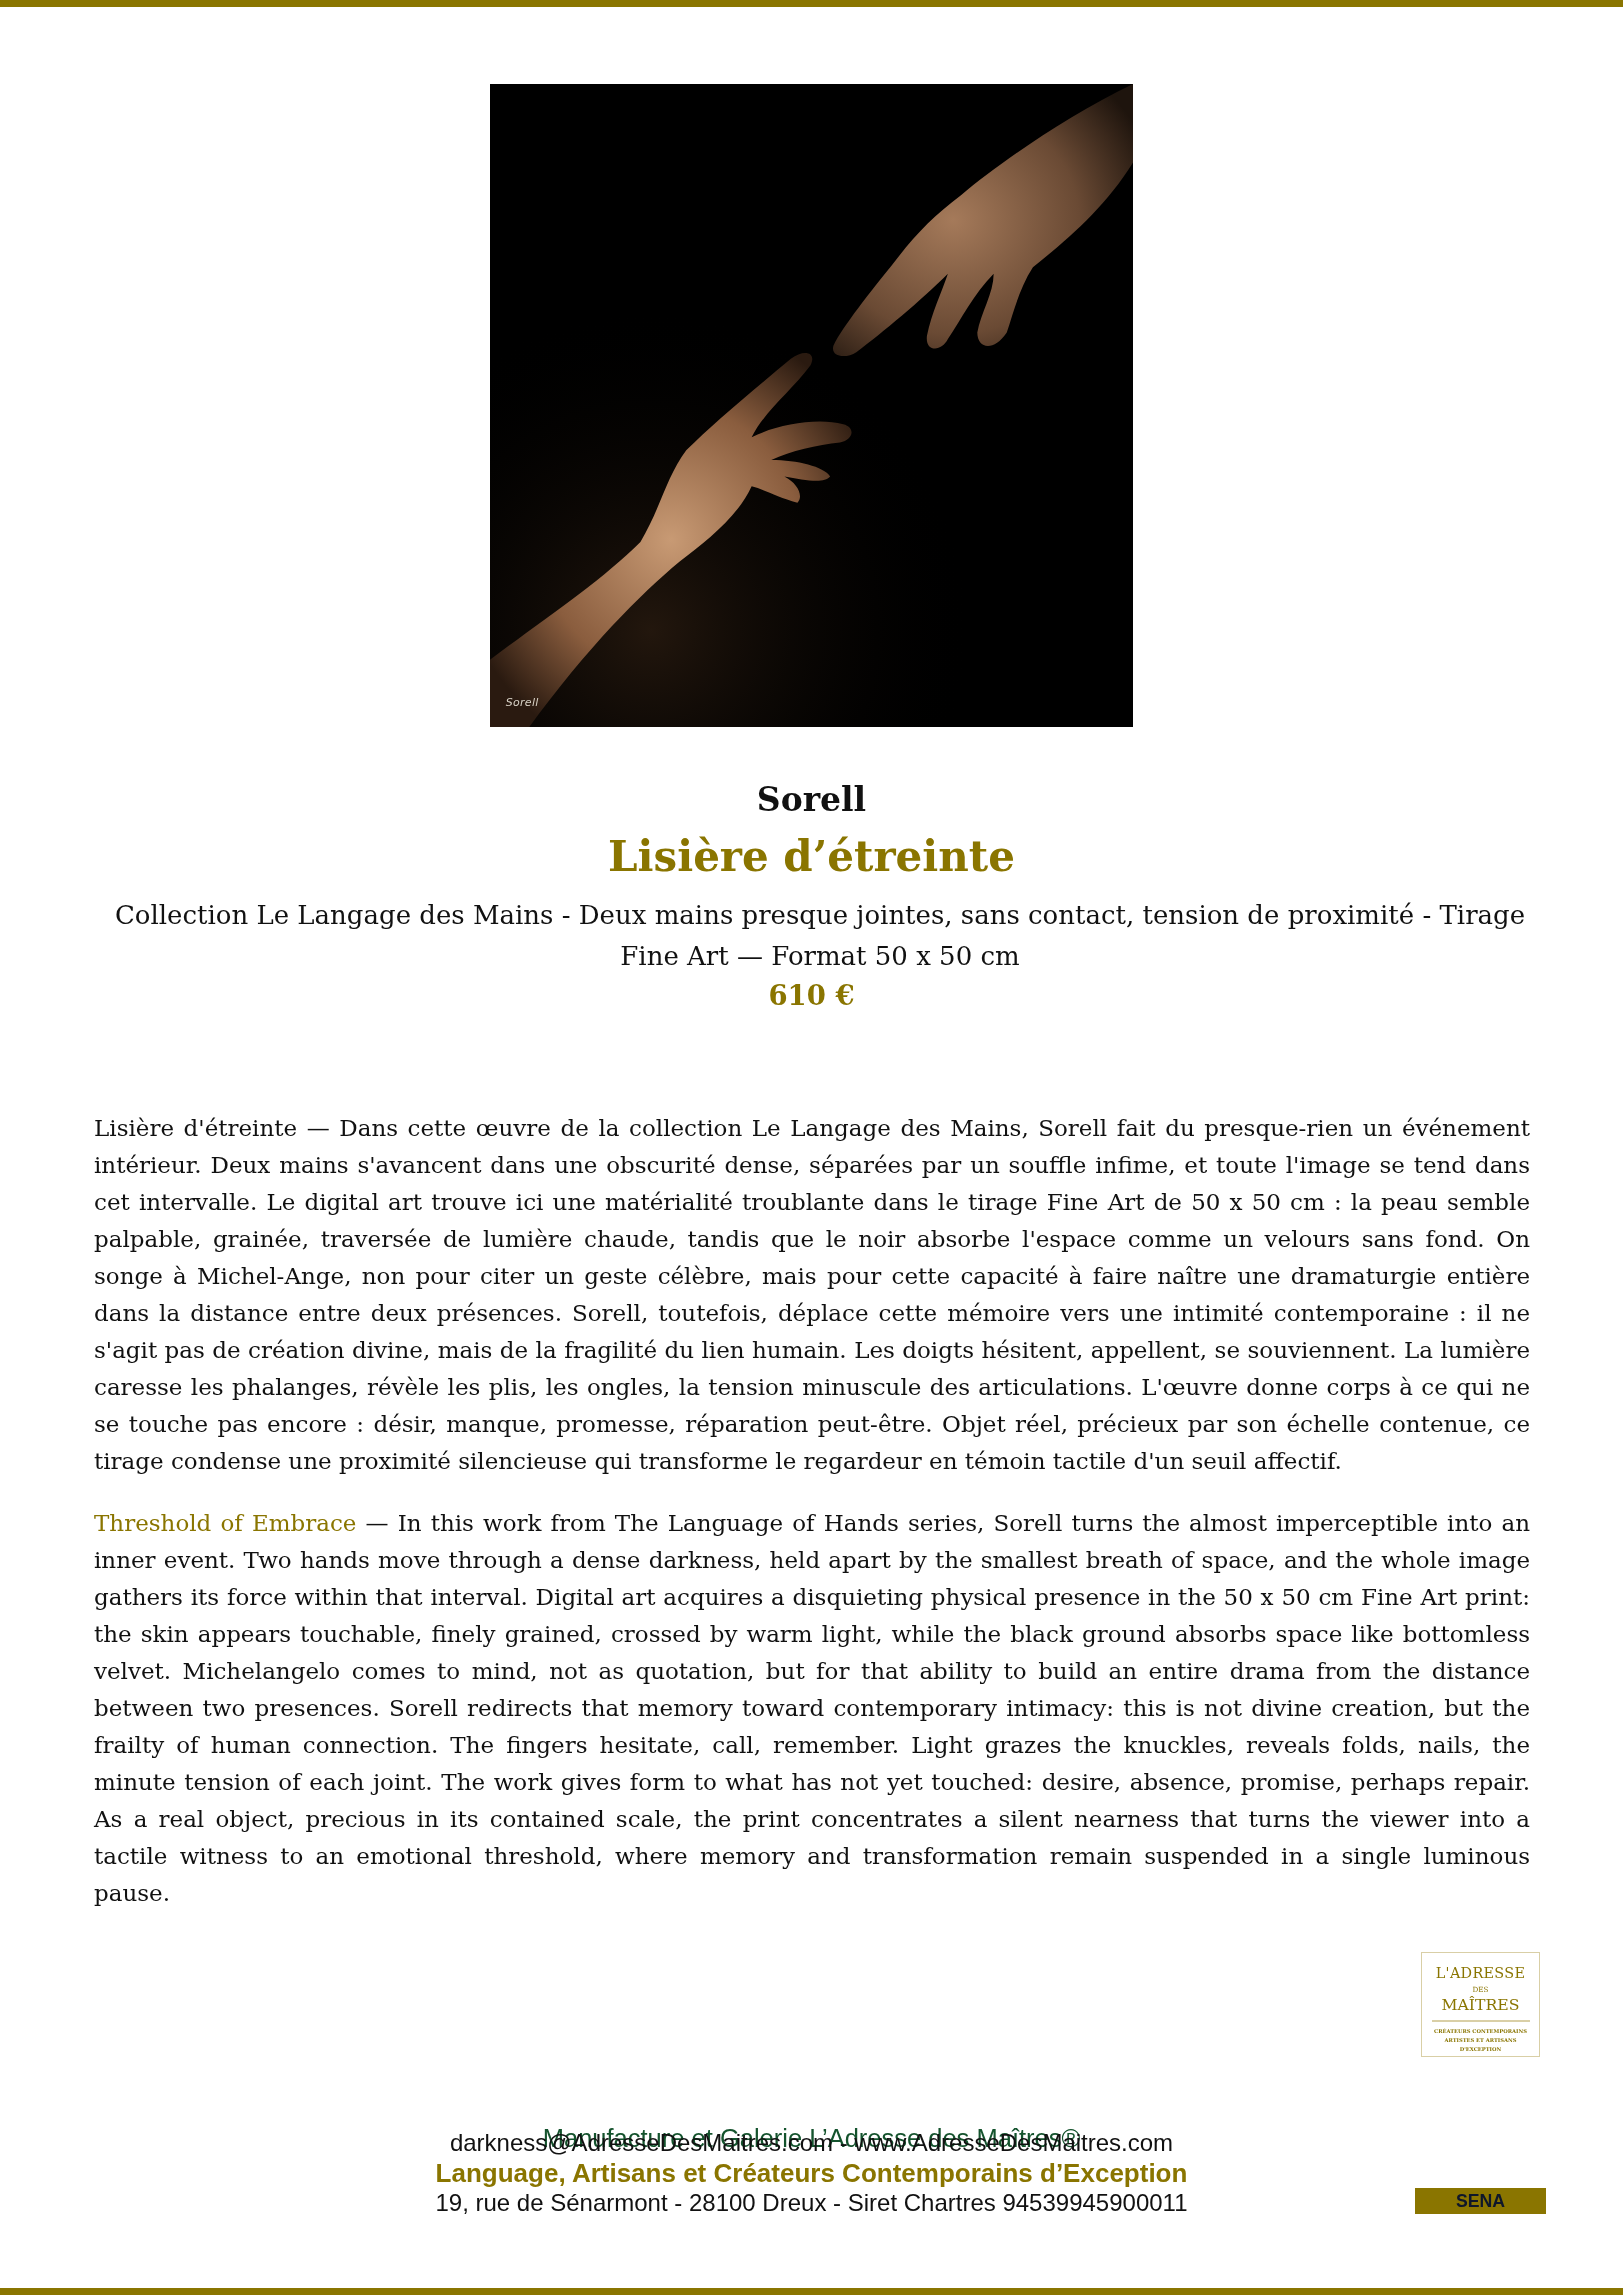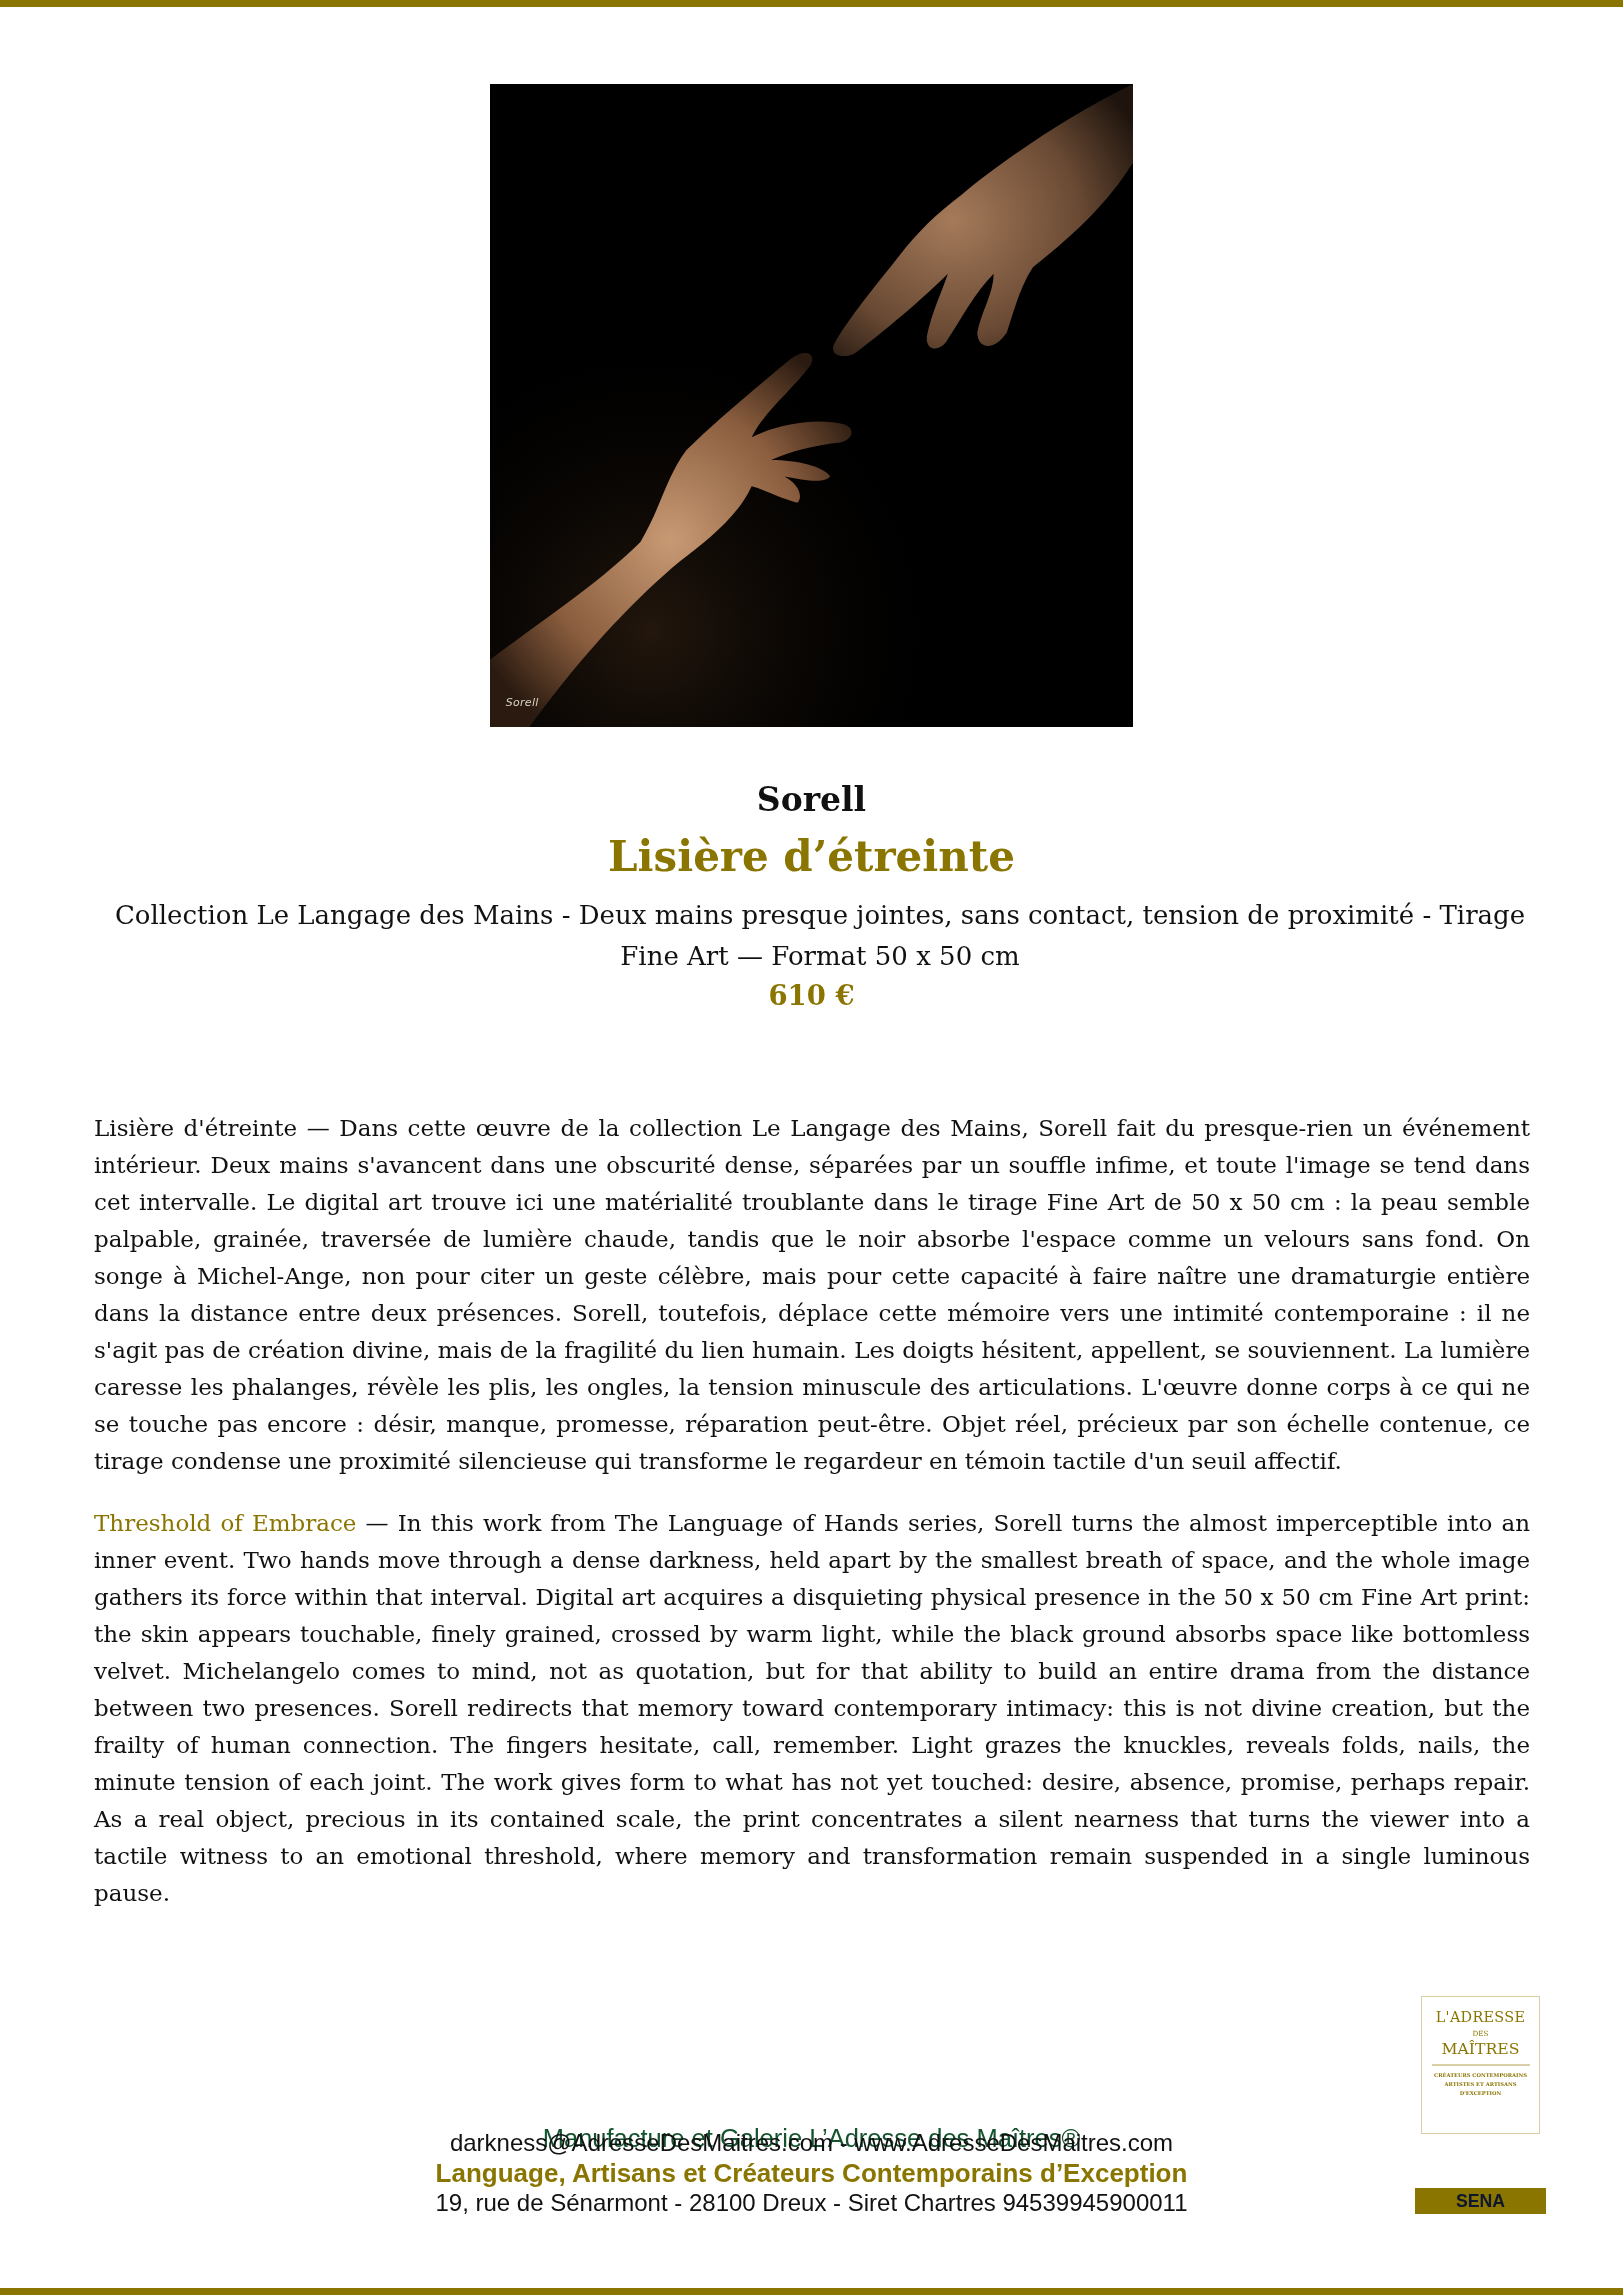--- a/index.html
+++ b/index.html
@@ -36,21 +36,21 @@
   .en { top: 1505px; }
   .en .en-title { color: #8a7500; }
 
   .footer { position: absolute; left: 0; width: 1623px; text-align: center; font-family: "Liberation Sans", sans-serif; }
   .f1 { top: 2096px; font-size: 25.5px; font-weight: normal; color: #14532d; margin-top: 28px; }
   .f2 { top: 2129px; font-size: 24px; color: #111; }
   .f3 { top: 2158px; font-size: 26px; font-weight: bold; color: #8a7500; }
   .f4 { top: 2189px; font-size: 24px; color: #111; }
 
   .logo-box {
-    position: absolute; left: 1421px; top: 1996px; width: 119px; height: 138px;
+    position: absolute; left: 1421px; top: 1952px; width: 119px; height: 105px;
     border: 1.3px solid #d9cfa6; background: #fff; text-align: center;
     font-family: "DejaVu Serif", serif; color: #8a7500;
   }
   .logo-box .l1 { margin-top: 11.8px; font-size: 14.4px; letter-spacing: 0.3px; }
   .logo-box .l2 { margin-top: 3.9px; font-size: 7.2px; }
   .logo-box .l3 { margin-top: 1.3px; font-size: 15.7px; }
   .logo-box .rule { width: 98px; height: 1.3px; background: #d9cfa6; margin: 6.5px auto 5.2px; }
   .logo-box .l4 { font-size: 5.2px; line-height: 9.2px; font-weight: bold; }
   .logo-badge {
     position: absolute; left: 1415px; top: 2188px; width: 131px; height: 26px;

